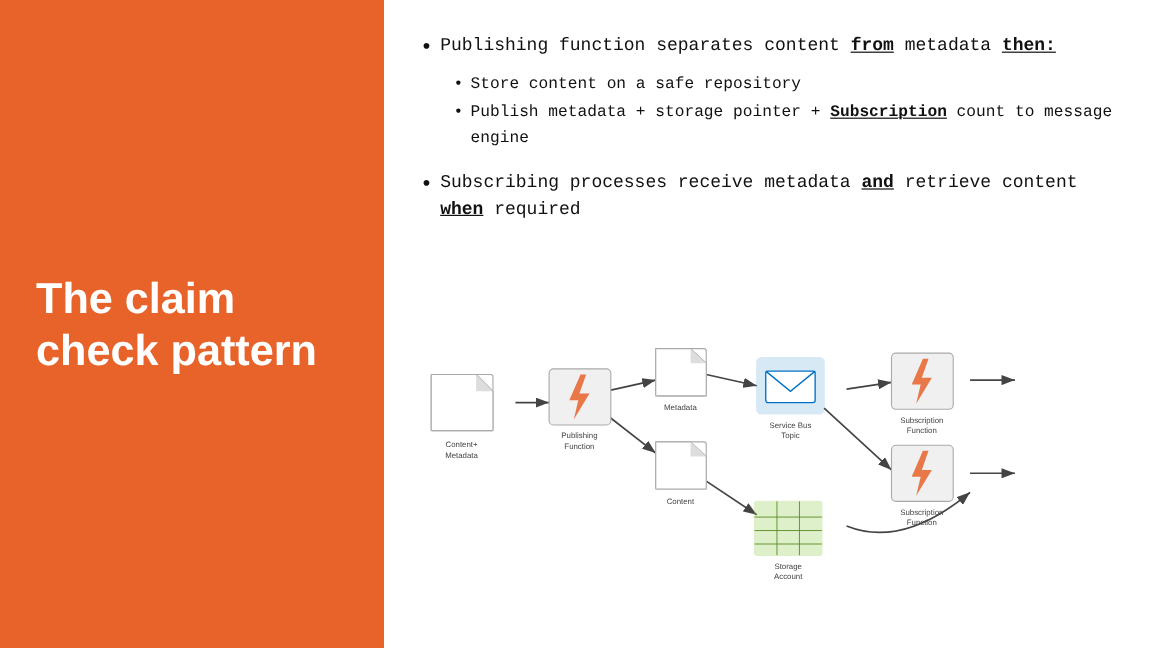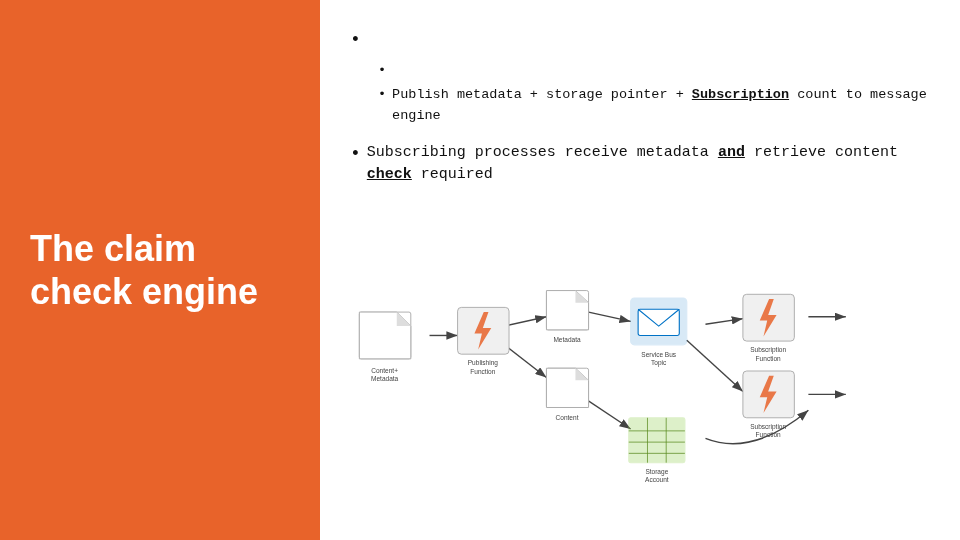--- a/index.html
+++ b/index.html
@@ -94,47 +94,51 @@
 
     .keyword-bold {
       font-weight: bold;
       text-decoration: underline;
     }
   </style>
 </head>
 <body>
 
 <div class="left-panel">
-  <div class="left-panel-title">The claim check engine</div>
+  <div class="left-panel-title">The claim check pattern</div>
 </div>
 
 <div class="right-panel">
 
   <div class="bullet-section">
     <div class="main-bullet">
       <span class="bullet-dot">•</span>
+      <span>
+        Publishing function separates content <span class="keyword-bold">from</span> metadata <span class="keyword-bold">then:</span>
+      </span>
     </div>
     <div class="sub-bullets">
       <div class="sub-bullet">
         <span class="bullet-dot">•</span>
+        <span>Store content on a safe repository</span>
       </div>
       <div class="sub-bullet">
         <span class="bullet-dot">•</span>
         <span>
           Publish metadata + storage pointer + <span class="keyword-bold">Subscription</span> count to message engine
         </span>
       </div>
     </div>
   </div>
 
   <div class="bullet-section">
     <div class="main-bullet">
       <span class="bullet-dot">•</span>
       <span>
-        Subscribing processes receive metadata <span class="keyword-bold">and</span> retrieve content <span class="keyword-bold">check</span> required
+        Subscribing processes receive metadata <span class="keyword-bold">and</span> retrieve content <span class="keyword-bold">when</span> required
       </span>
     </div>
   </div>
 
   <div class="diagram-container">
     <svg class="diagram-svg" viewBox="0 0 620 260" xmlns="http://www.w3.org/2000/svg">
 
       <defs>
         <marker id="arrowhead" markerWidth="8" markerHeight="6" refX="8" refY="3" orient="auto">
           <polygon points="0 0, 8 3, 0 6" fill="#444"></polygon>

